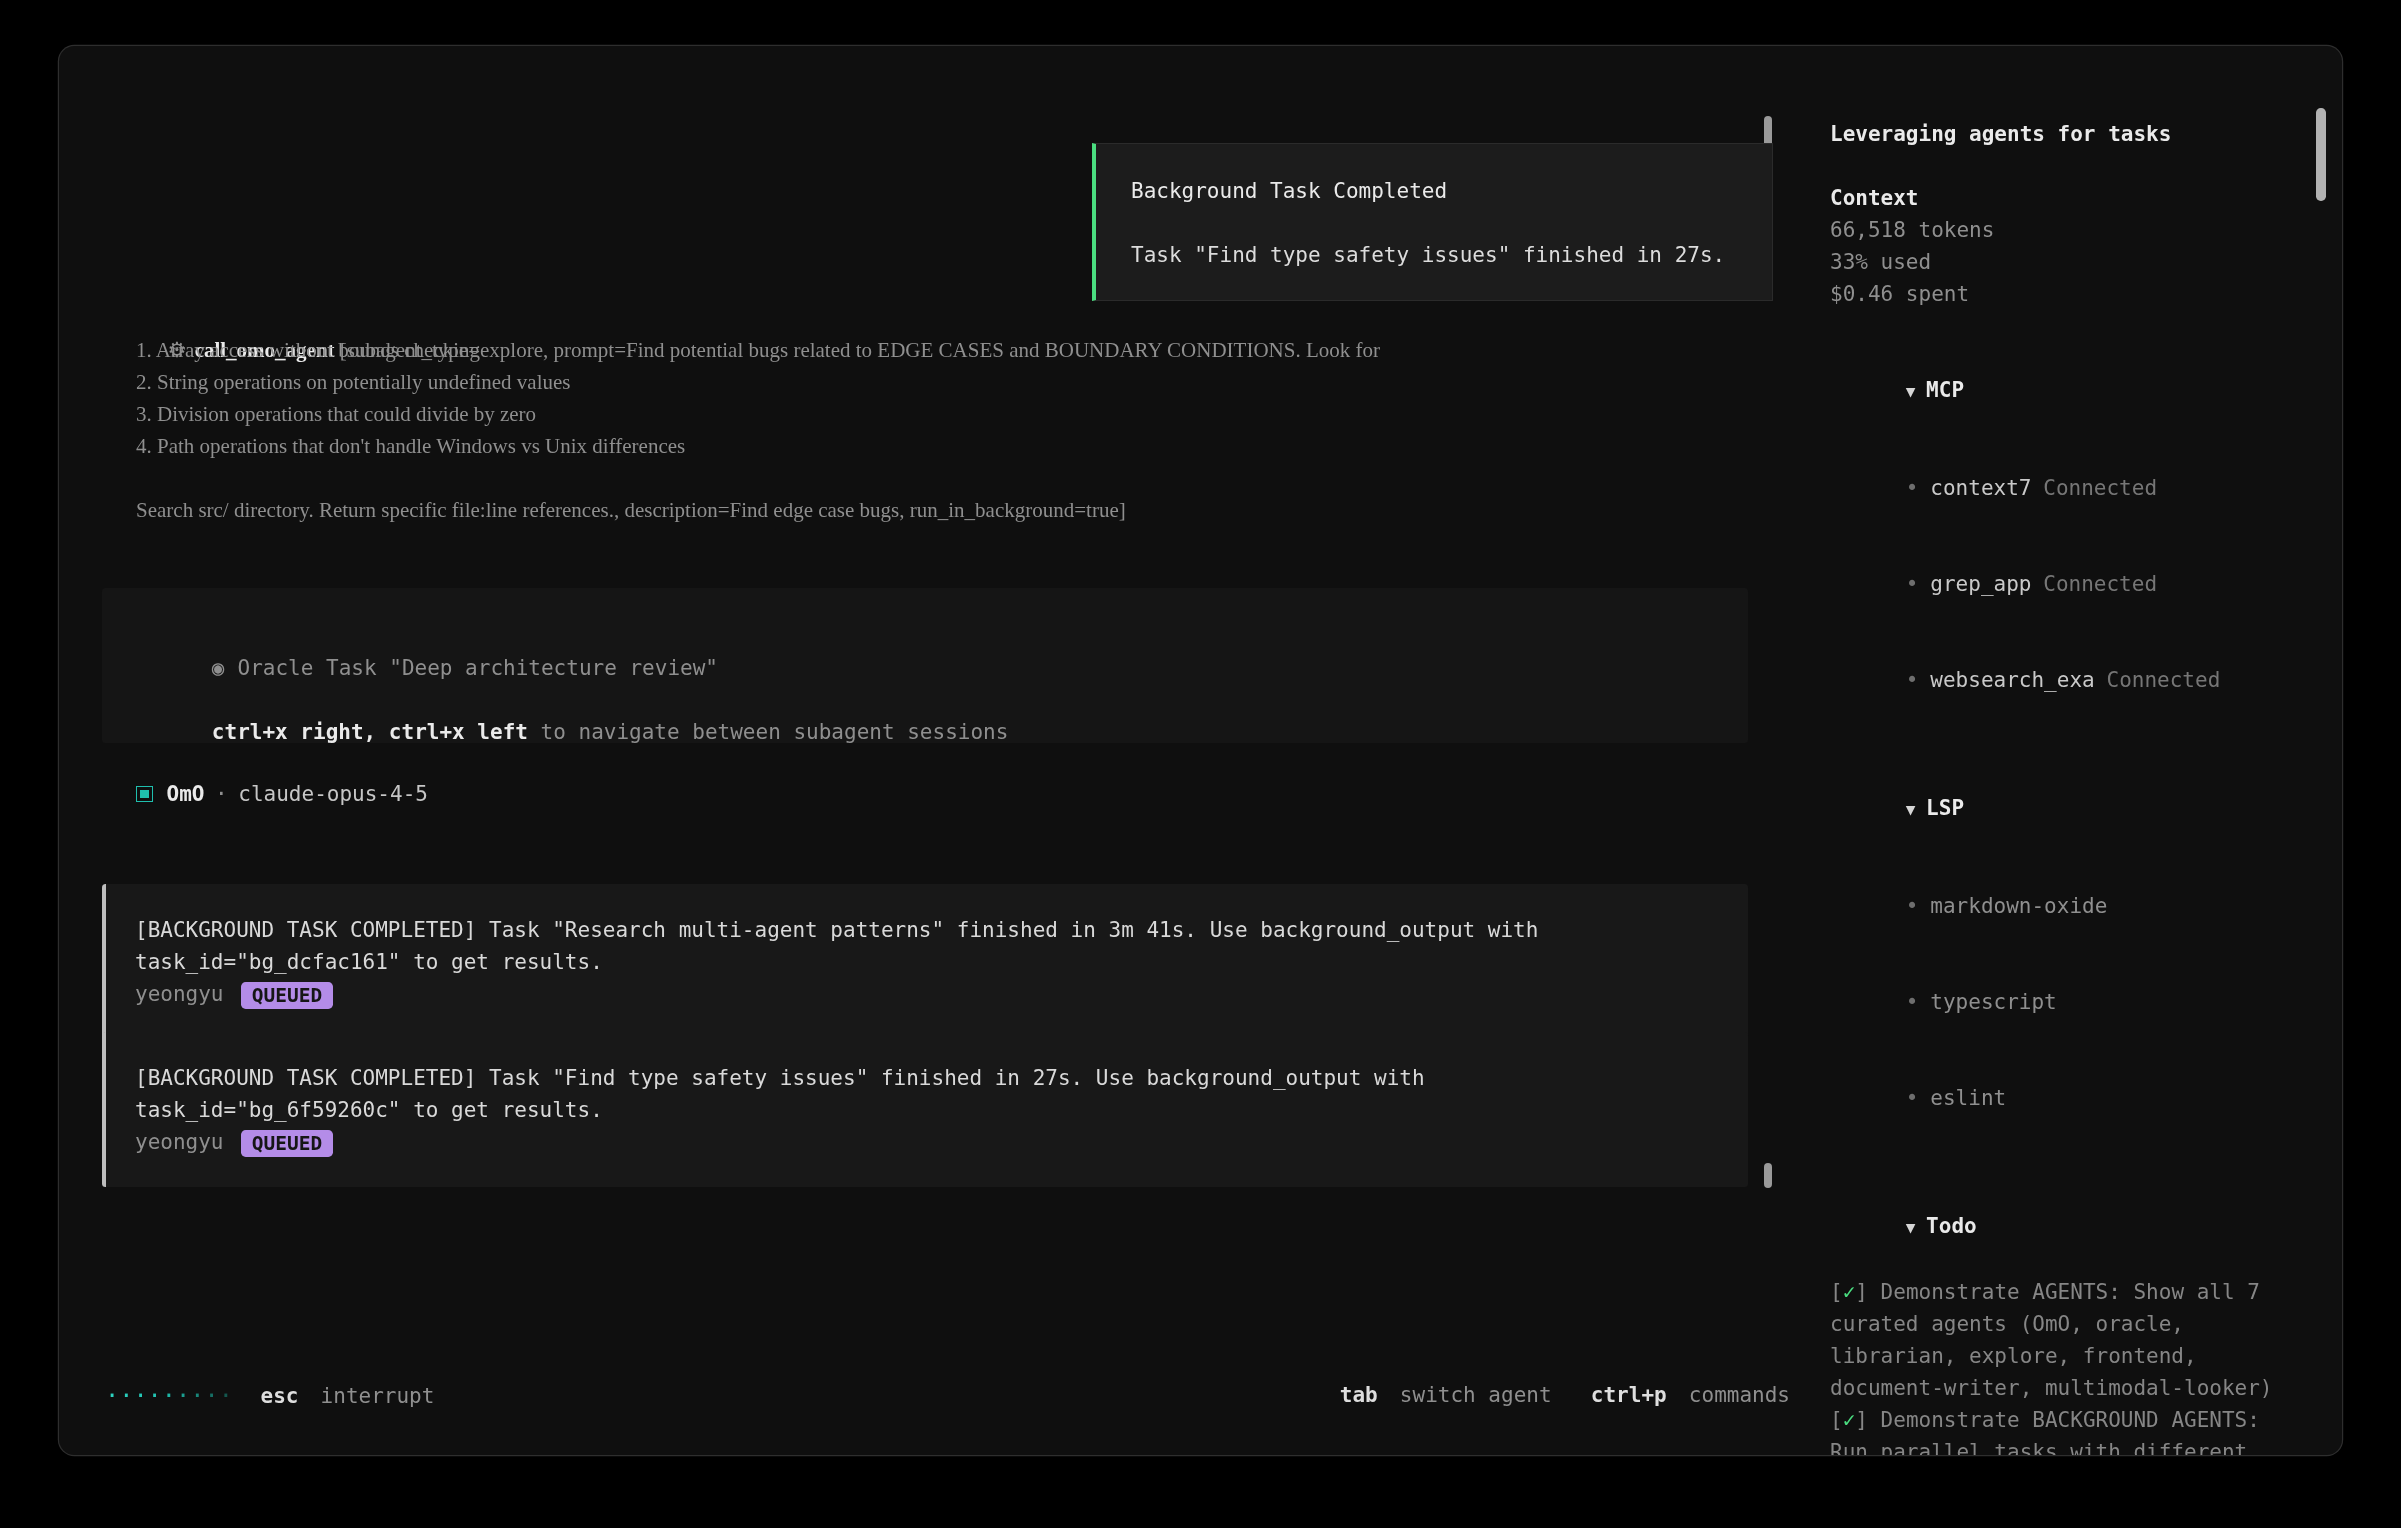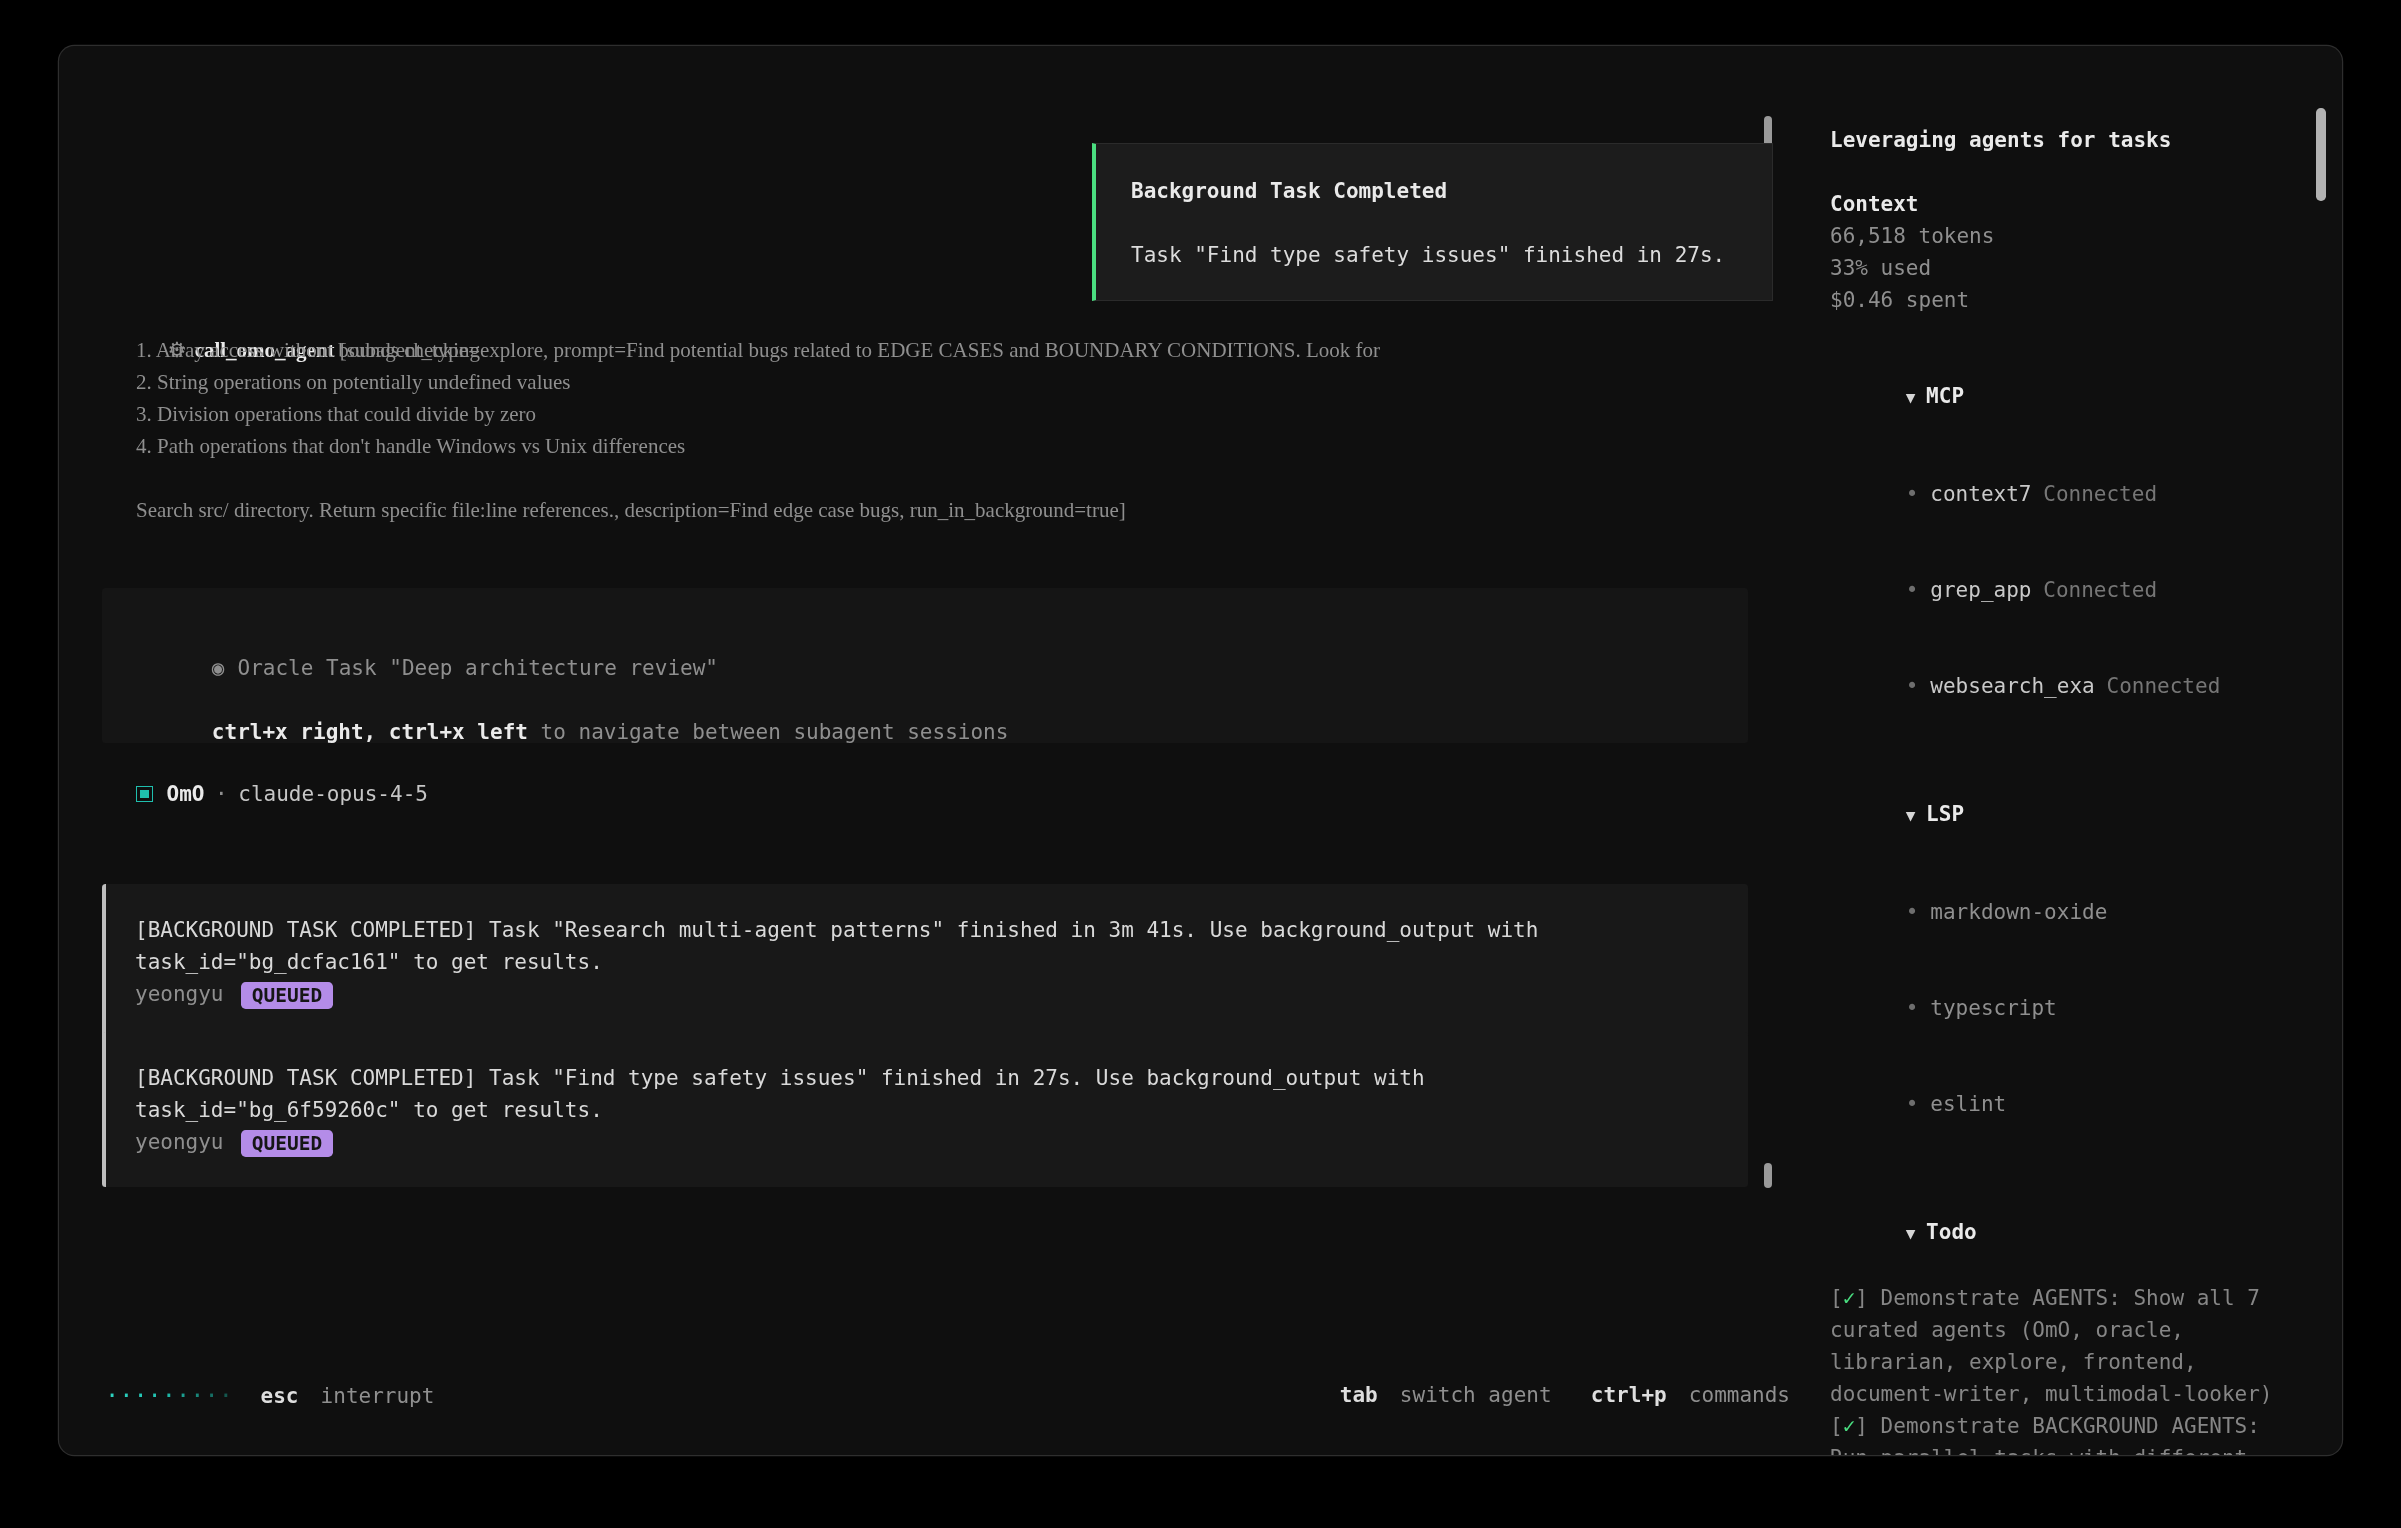--- a/index.html
+++ b/index.html
@@ -40,21 +40,21 @@
   .line{height:32px;line-height:32px;white-space:pre;}
   .dim{color:var(--dim);} .bright{color:var(--bright);} .b{font-weight:700;}
   .teal{color:var(--teal);}
 
   
   .scrollback{position:absolute;left:77px;top:66px;color:var(--dim);}
 
   .toast{position:absolute;left:1033px;top:97px;width:681px;height:158px;background:var(--toast);
     border:0.6px solid #2b2b2b;border-left:4.7px solid var(--green);padding:31px 0 0 35px;z-index:6;}
   .toast .line{color:#dcdcdc;}
-  .toast .t1{font-weight:700;color:var(--bright);}
+  .toast .t1{font-weight:400;color:var(--bright);}
   .sp{height:32px;}
 
   .toolcall{position:absolute;left:77px;top:256px;color:var(--dim);font-family:Liberation Serif, serif;}
   .toolcall .gear{margin-right:8.3px;}
   .toolcall .fn{color:var(--bright);font-weight:700;}
 
   .card{position:absolute;left:43px;width:1646px;height:155px;background:var(--card);border-radius:3.5px;}
   .oracle{top:542px;background:var(--oracle);padding:32px 0 0 34px;}
   .oracle .oicon{margin-right:13px;}
 
@@ -84,21 +84,21 @@
   .lbl{color:var(--dim);margin-left:9.5px;}
   .ml40{margin-left:15px;} .ml45{margin-left:26.6px;}
 
   
   .vthumb{position:absolute;background:#9a9a9a;border-radius:4.1px;}
   .main-sb-1{left:1705px;top:70px;width:8.3px;height:37px;}
   .main-sb-2{left:1705px;top:1117px;width:8.3px;height:25px;}
   .side-sb{left:2257px;top:62px;width:9.5px;height:93px;background:#b2b2b2;border-radius:4.7px;}
 
   
-  .sidebar{position:absolute;left:1771px;top:78px;width:485px;}
+  .sidebar{position:absolute;left:1771px;top:72px;width:485px;}
   .srow{min-height:32px;line-height:32px;white-space:pre;}
   .stitle{font-weight:700;color:var(--bright);}
   .shead .caret{font-size:16px;color:#d6d6d6;margin-right:10.6px;}
   .shead .hname{font-weight:700;color:var(--bright);}
   .bullet{color:#6e6e6e;margin-right:11.8px;}
   .mname{color:#c9c9c9;} .mstat{color:#767676;margin-left:11.8px;}
   .lspname{color:var(--dim);}
   .todo-item{line-height:32px;width:37ch;}
   .todo-text{white-space:pre-wrap;margin-left:1ch;}
   .cbm{display:inline-block;width:1ch;text-align:center;}

